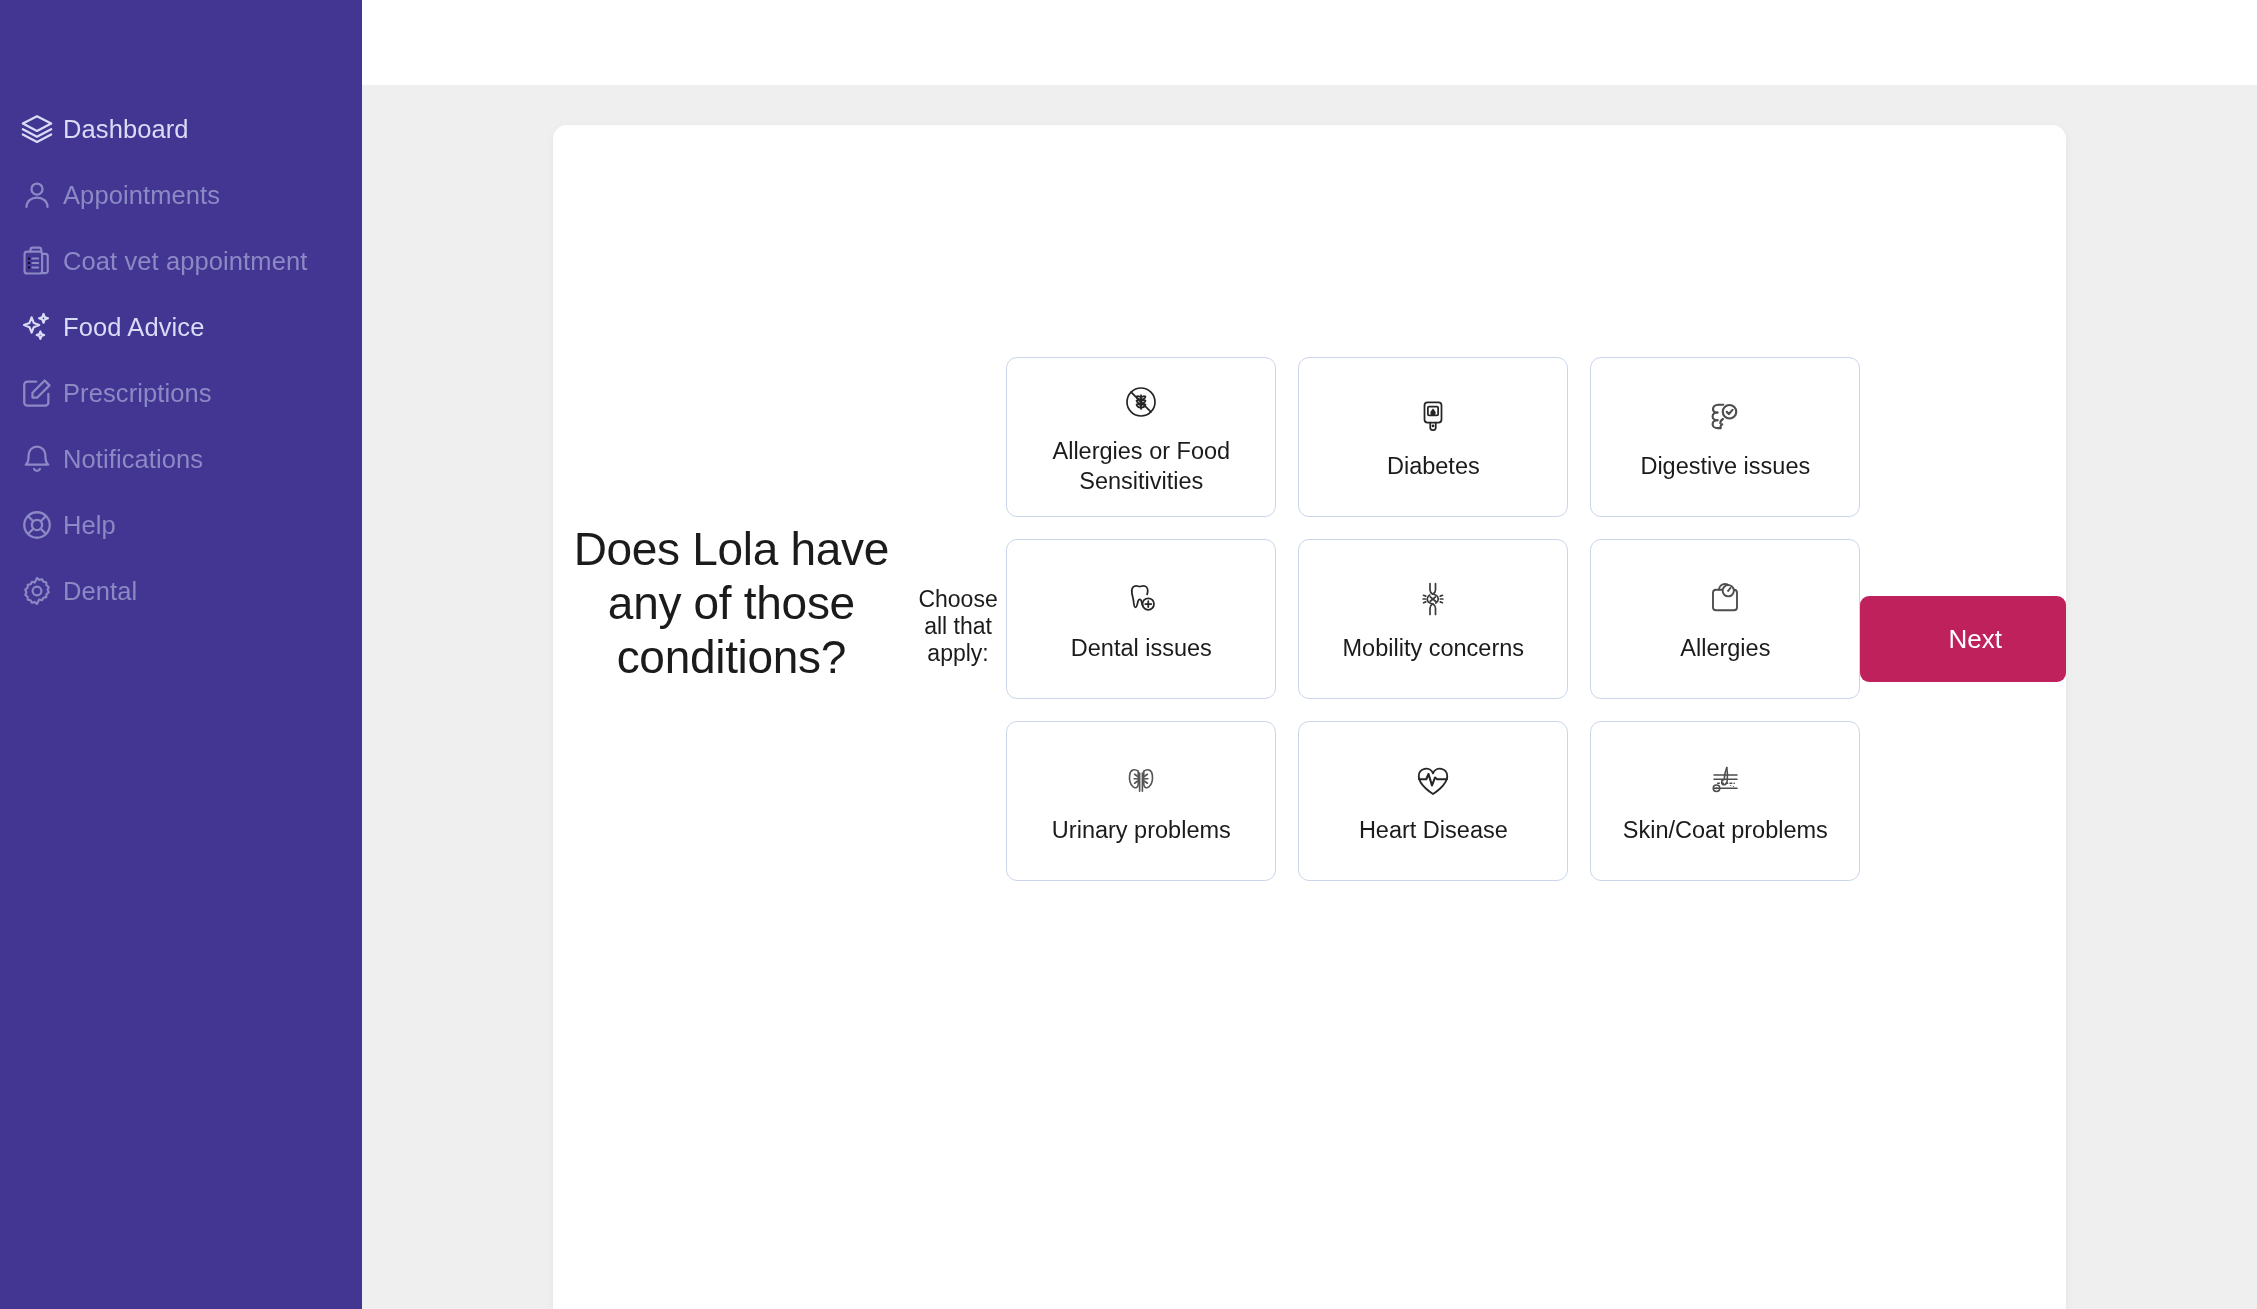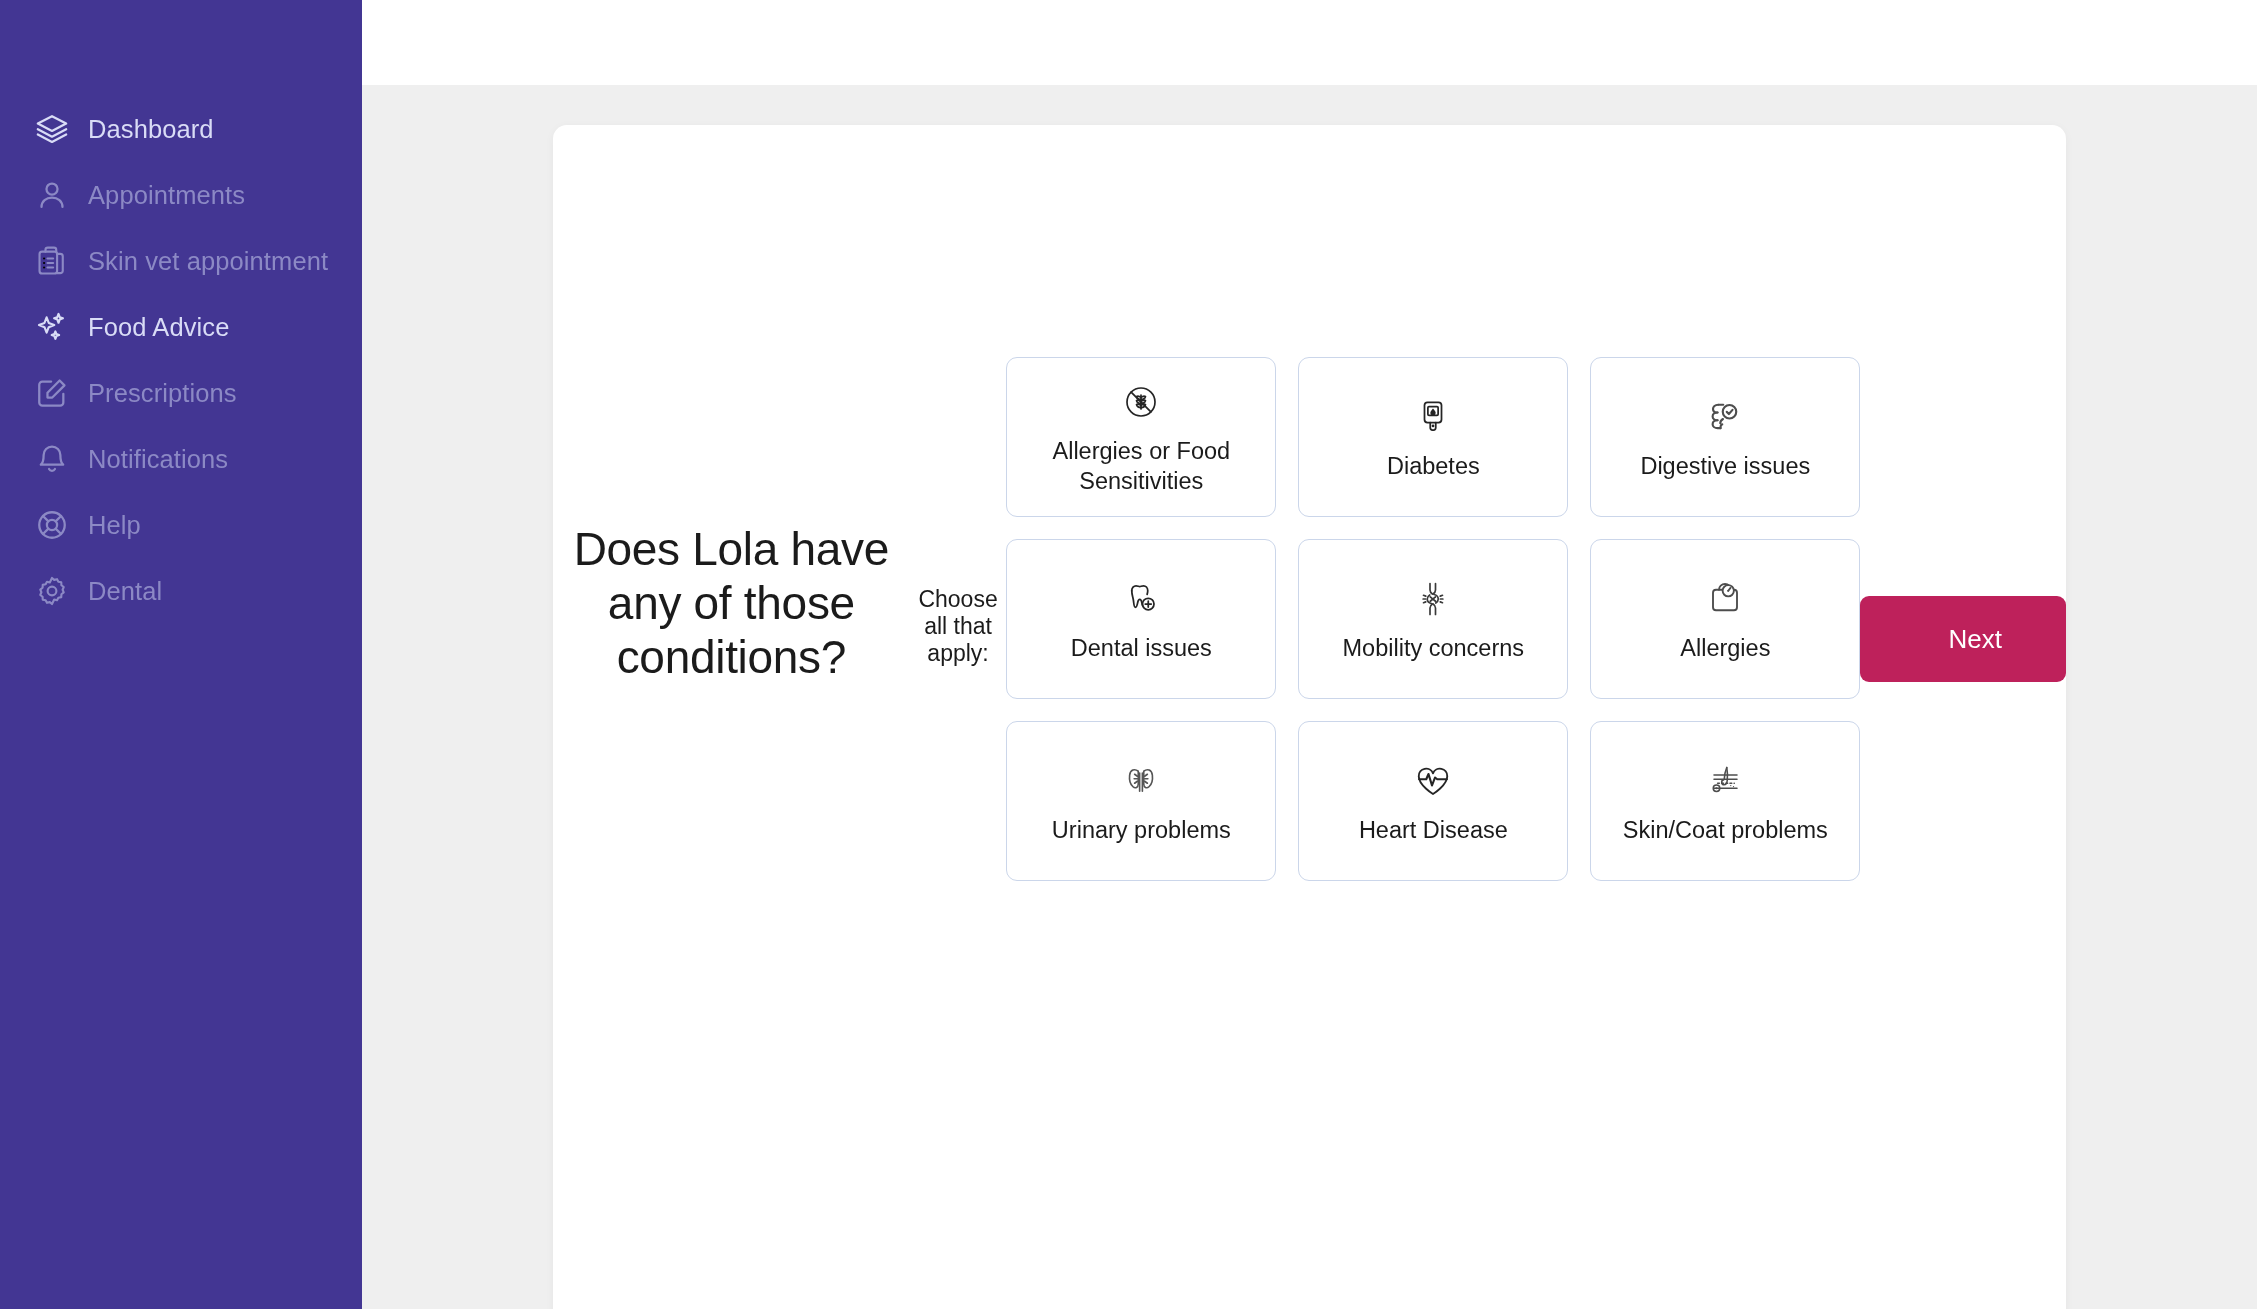--- a/index.html
+++ b/index.html
@@ -14,22 +14,22 @@
   
   #sidebar {
     position: absolute; left: 0; top: 0;
     width: 362px; height: 1309px;
     background: #433693;
     padding-top: 96px;
   }
   .nav-item {
     display: flex; align-items: center;
     height: 66px;
-    padding-left: 34px;
-    gap: 18px;
+    padding-left: 19px;
+    gap: 8px;
     cursor: pointer;
   }
   .nav-icon {
     width: 36px; height: 36px;
     display: flex; align-items: center; justify-content: center;
     flex: 0 0 36px;
   }
   .nav-icon svg { width: 34px; height: 34px; display: block; }
   .nav-label {
     font-size: 25.5px;
@@ -167,21 +167,21 @@
           <path d="M7.4 5.4V4.2a1.6 1.6 0 0 1 1.6-1.6h4.4a1.6 1.6 0 0 1 1.6 1.6v1.2"></path>
           <path d="M15.6 7h2.2a1.8 1.8 0 0 1 1.8 1.8v10a1.8 1.8 0 0 1-1.8 1.8h-2.2"></path>
           <circle cx="6.4" cy="10.2" r="0.75" fill="currentColor" stroke="none"></circle>
           <circle cx="6.4" cy="13.4" r="0.75" fill="currentColor" stroke="none"></circle>
           <circle cx="6.4" cy="16.6" r="0.75" fill="currentColor" stroke="none"></circle>
           <line x1="8.8" y1="10.2" x2="12.8" y2="10.2"></line>
           <line x1="8.8" y1="13.4" x2="12.8" y2="13.4"></line>
           <line x1="8.8" y1="16.6" x2="12.8" y2="16.6"></line>
         </svg>
       </span>
-      <span class="nav-label">Skin vet appointment</span>
+      <span class="nav-label">Coat vet appointment</span>
     </div>
 
     <div class="nav-item active">
       <span class="nav-icon">
         <svg viewBox="0 0 24 24" fill="none" stroke-width="1.5" stroke-linejoin="round">
           <path d="M8.2 5.2l1.5 3.9 3.9 1.5-3.9 1.5-1.5 3.9-1.5-3.9L2.8 10.6l3.9-1.5z"></path>
           <path d="M16.6 2.8l0.85 2.25 2.25 0.85-2.25 0.85-0.85 2.25-0.85-2.25-2.25-0.85 2.25-0.85z"></path>
           <path d="M14.4 15.1l0.72 1.9 1.9 0.72-1.9 0.72-0.72 1.9-0.72-1.9-1.9-0.72 1.9-0.72z"></path>
         </svg>
       </span>

